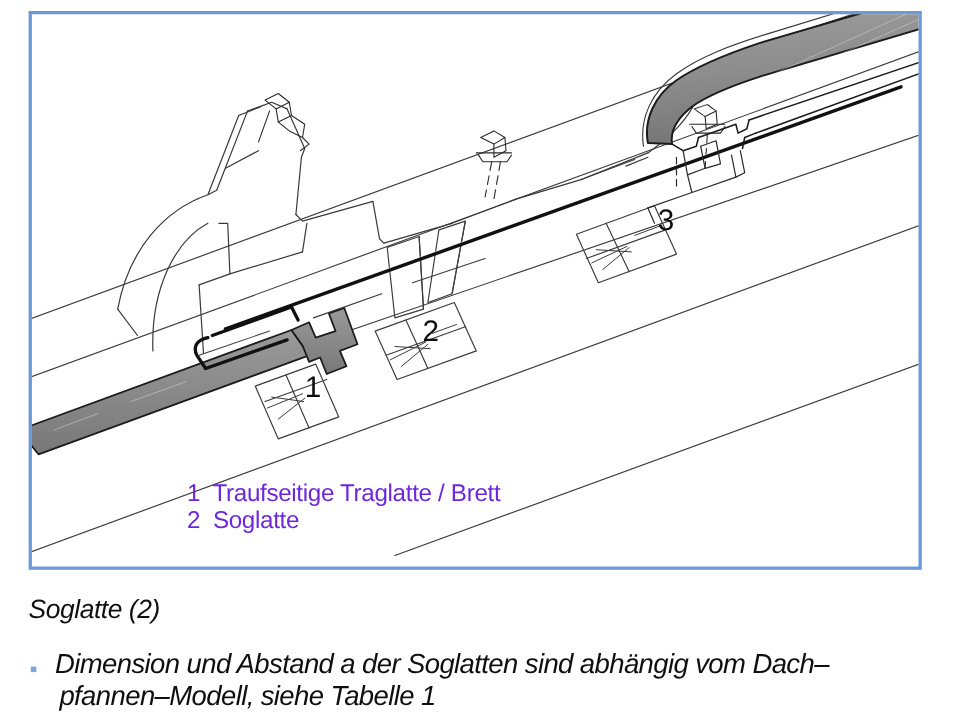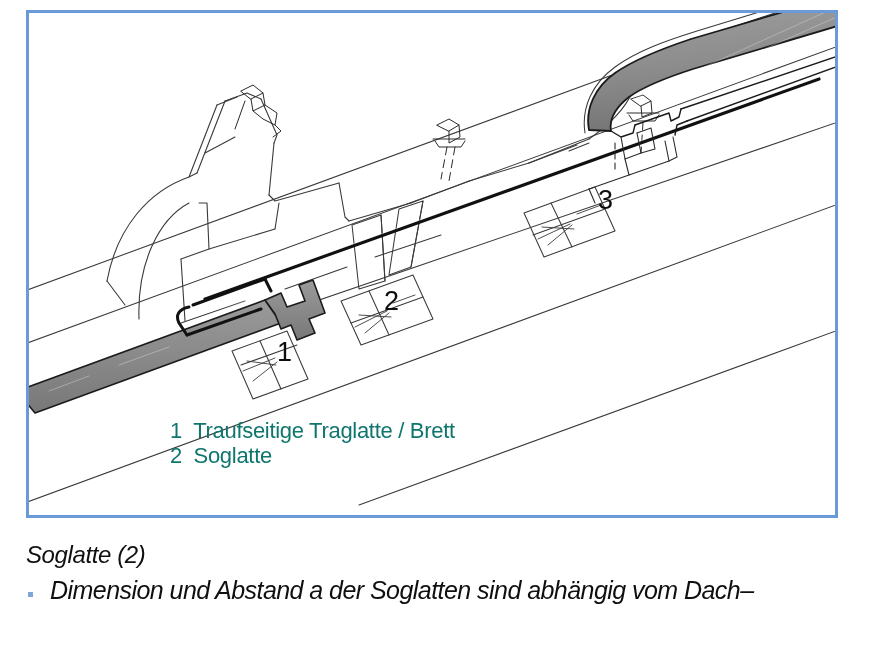--- a/index.html
+++ b/index.html
@@ -35,26 +35,26 @@
     top: 0;
     width: 100%;
     height: 100%;
     display: block;
   }
 
   
   #figure-legend {
     position: absolute;
     left: 141px;
-    top: 405px;
+    top: 422px;
     line-height: 25px;
     font-size: 22px;
     letter-spacing: -0.3px;
     white-space: nowrap;
-    color: #0f766e;
+    color: #6d28d9;
   }
   #figure-legend .legend-row { display: block; }
   #figure-legend .legend-num { display: inline; }
   #figure-legend .legend-text { display: inline; }
 
   
   #caption-block {
     position: absolute;
     left: 26px;
     top: 540px;
@@ -62,21 +62,21 @@
     font-style: italic;
   }
   #caption-title {
     font-size: 24px;
     line-height: 30px;
     letter-spacing: -0.4px;
     color: #101010;
   }
   #caption-bullet-row {
     position: relative;
-    margin-top: 6px;
+    margin-top: 20px;
     padding-left: 24px;
   }
   #caption-bullet-marker {
     position: absolute;
     left: 2px;
     top: 16px;
     width: 5px;
     height: 5px;
     background: #7fa6d8;
     line-height: 0;
@@ -335,15 +335,16 @@
   </div>
 
 </div>
 
 <div id="caption-block">
   <div id="caption-title">Soglatte (2)</div>
   <div id="caption-bullet-row">
     <span id="caption-bullet-marker"></span>
     <div id="caption-bullet-text">
       <span class="cap-line cap-line-1">Dimension und Abstand a der Soglatten  sind abhängig vom Dach–</span>
+      <span class="cap-line cap-line-2">pfannen–Modell, siehe Tabelle 1</span>
     </div>
   </div>
 </div>
 
 </body></html>

